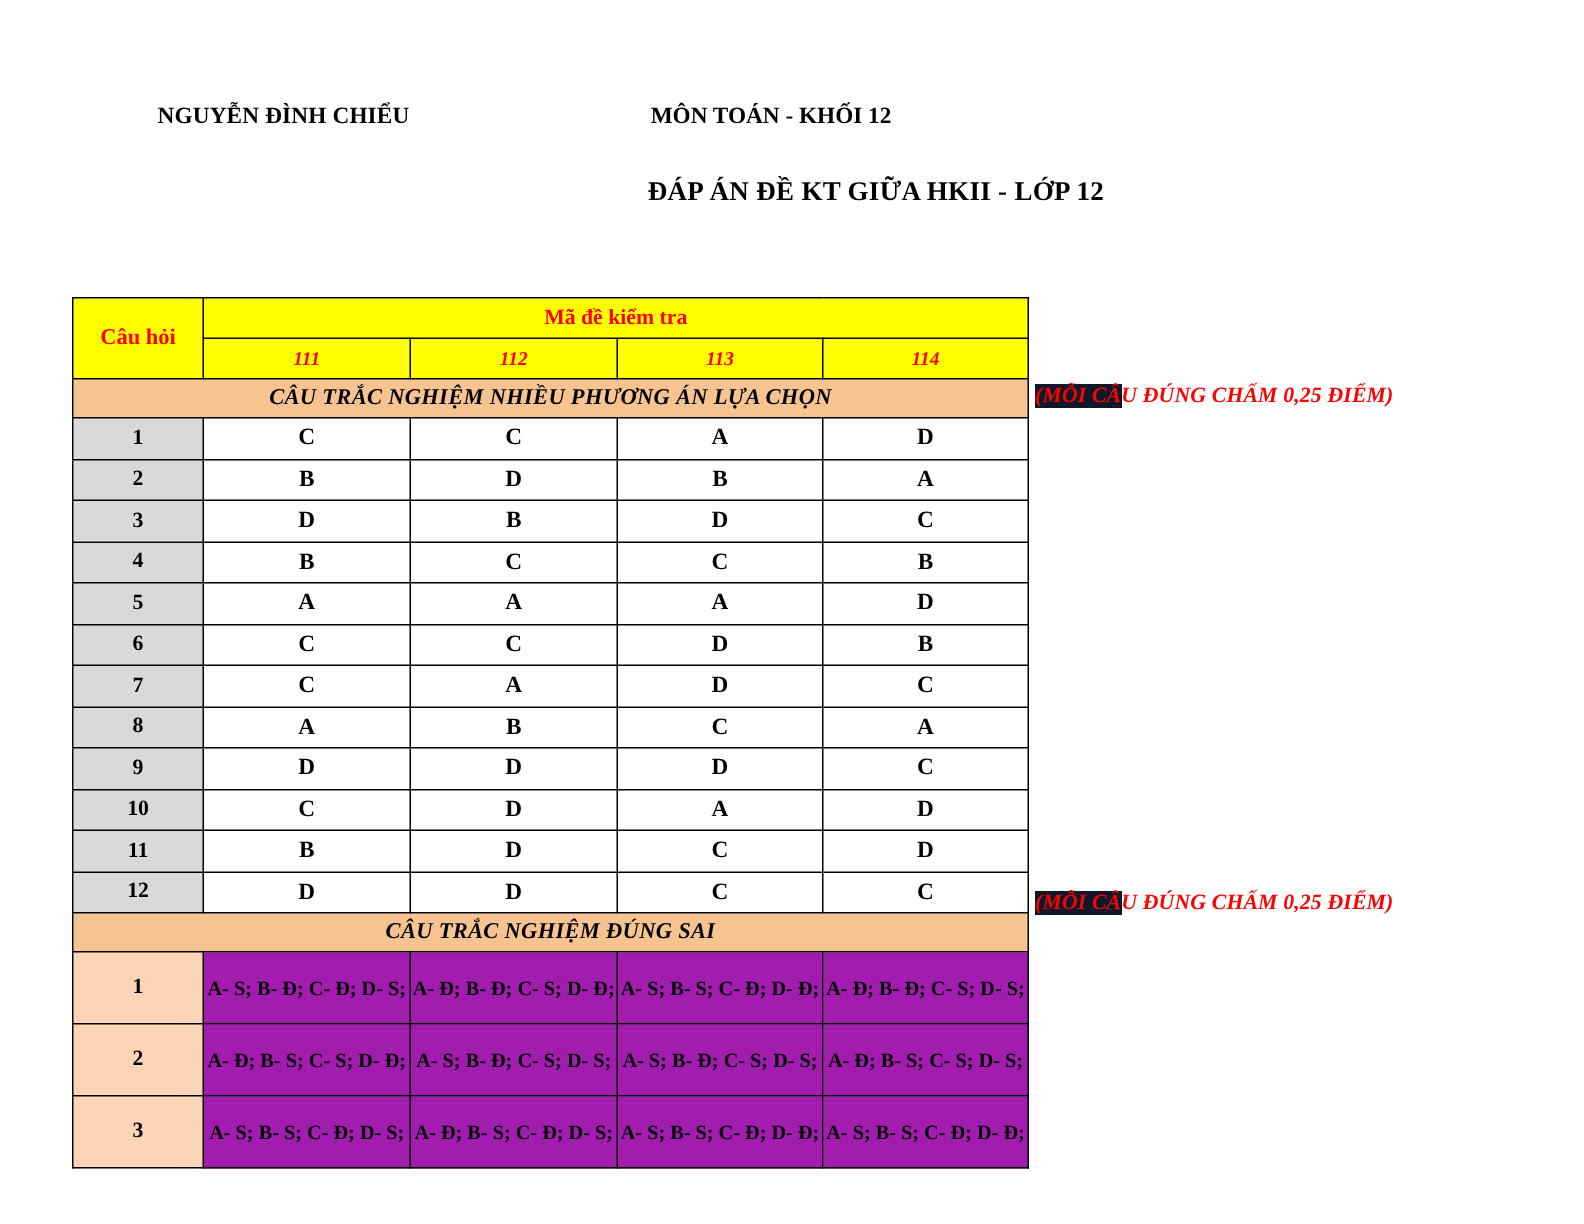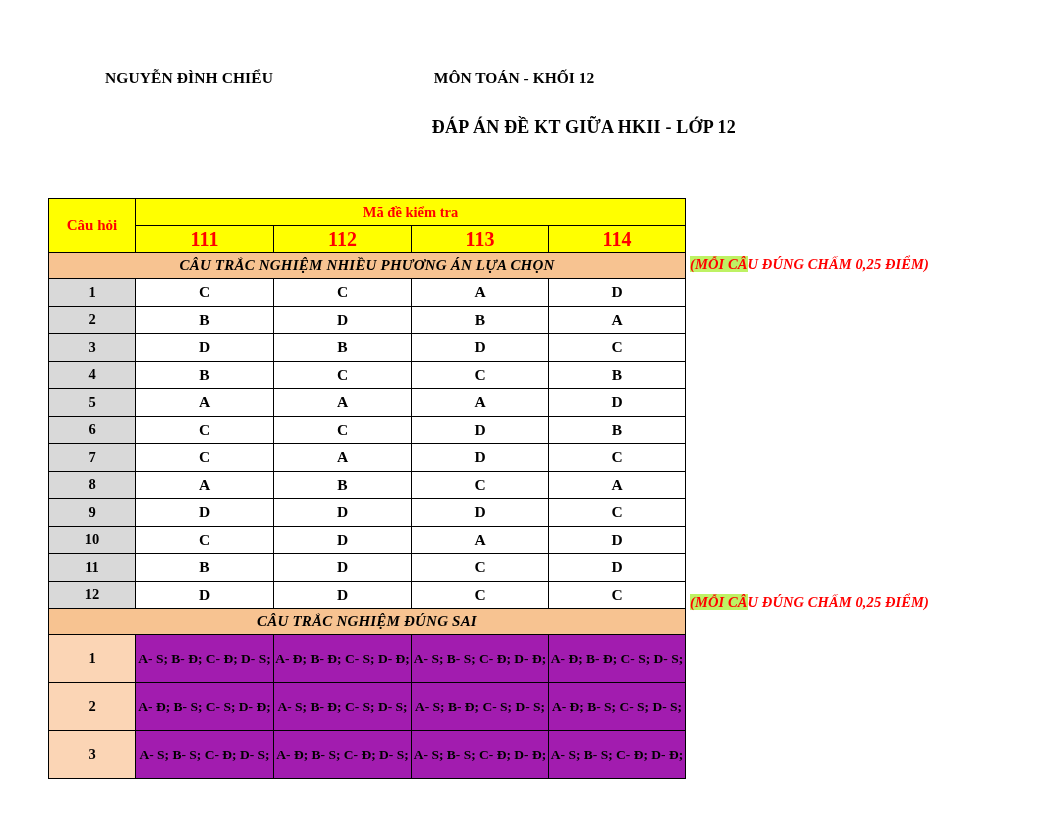--- a/index.html
+++ b/index.html
@@ -85,21 +85,22 @@
   }
   .hdr-q {
     font-size: 15px;
     height: 52px;
   }
   .hdr-ma {
     font-size: 14.5px;
     height: 26px;
   }
   .hdr-code {
-    font-size: 20px;
+    font-size: 13px;
+    font-style: italic;
     height: 26px;
   }
 
   .section-band td {
     background: #f7c391;
     font-style: italic;
     font-size: 15px;
     height: 25px;
     letter-spacing: 0.2px;
   }
@@ -131,21 +132,21 @@
     position: absolute;
     left: 690px;
     white-space: nowrap;
     color: #ff0000;
     font-weight: bold;
     font-style: italic;
     font-size: 14.5px;
     letter-spacing: 0.1px;
   }
   .note .hl {
-    background: #bef264;
+    background: #0f172a;
   }
   .note-1 { top: 256px; }
   .note-2 { top: 594px; }
 </style>
 </head>
 <body>
 
 <div class="doc-header">
   <div class="school-block">
     <div class="line">NGUYỄN ĐÌNH CHIỂU</div>

